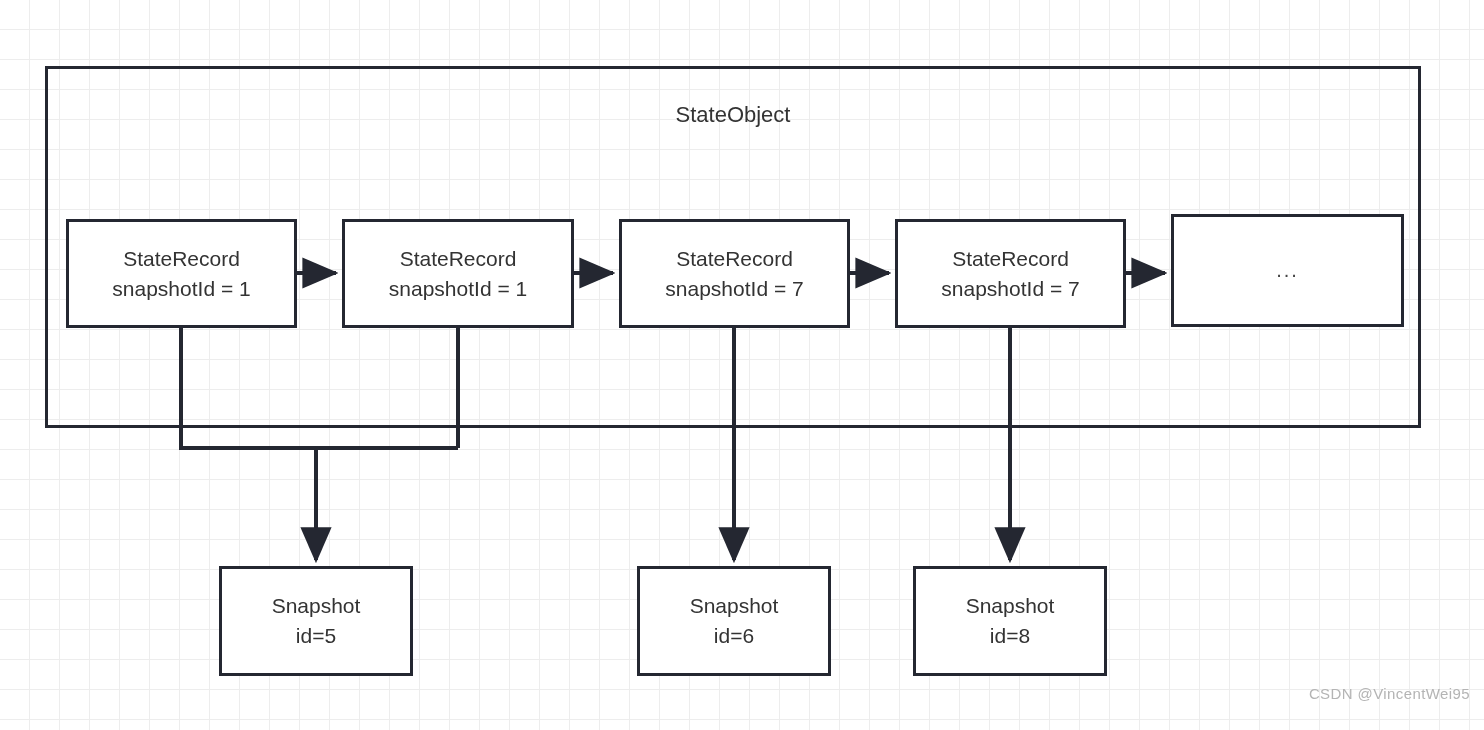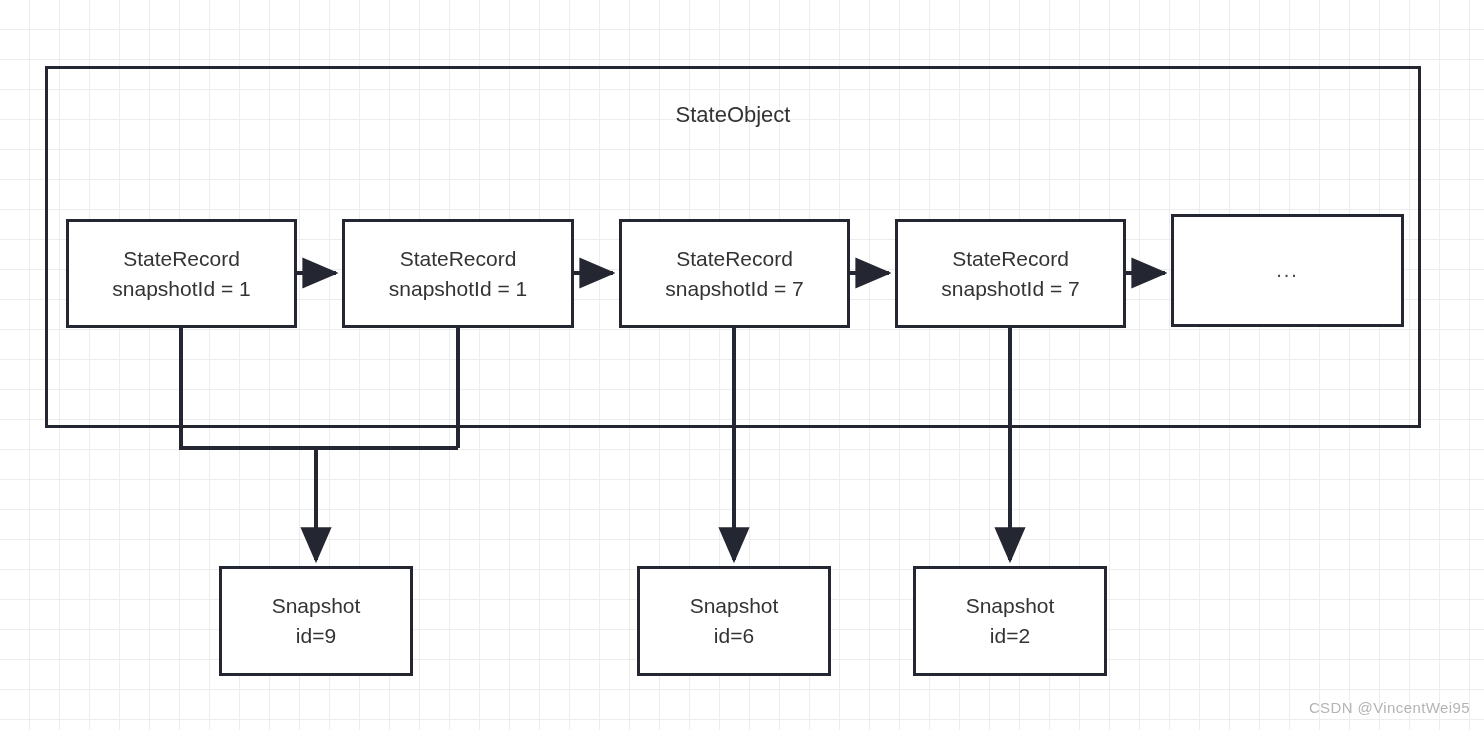--- a/index.html
+++ b/index.html
@@ -59,21 +59,21 @@
   }
   .ellipsis-node {
     font-size: 20px;
     letter-spacing: 2px;
     color: #444444;
   }
   .record-line { display: block; }
   .watermark {
     position: absolute;
     right: 14px;
-    bottom: 14px;
+    bottom: 28px;
     color: #b4b4b4;
     font-size: 15px;
     letter-spacing: 0.4px;
     white-space: nowrap;
   }
 </style>
 </head>
 <body>
 
 <div id="canvas">
@@ -128,28 +128,28 @@
     <span class="record-line">StateRecord</span>
     <span class="record-line">snapshotId = 7</span>
   </div>
 
   <div class="node ellipsis-node" style="left:1171px; top:214px; width:233px; height:113px;">
     <span class="record-line">...</span>
   </div>
 
   <div class="node" style="left:219px; top:566px; width:194px; height:110px;">
     <span class="record-line">Snapshot</span>
-    <span class="record-line">id=9</span>
+    <span class="record-line">id=5</span>
   </div>
 
   <div class="node" style="left:637px; top:566px; width:194px; height:110px;">
     <span class="record-line">Snapshot</span>
     <span class="record-line">id=6</span>
   </div>
 
   <div class="node" style="left:913px; top:566px; width:194px; height:110px;">
     <span class="record-line">Snapshot</span>
-    <span class="record-line">id=2</span>
+    <span class="record-line">id=8</span>
   </div>
 
   <div class="watermark">CSDN @VincentWei95</div>
 
 </div>
 
 </body></html>

